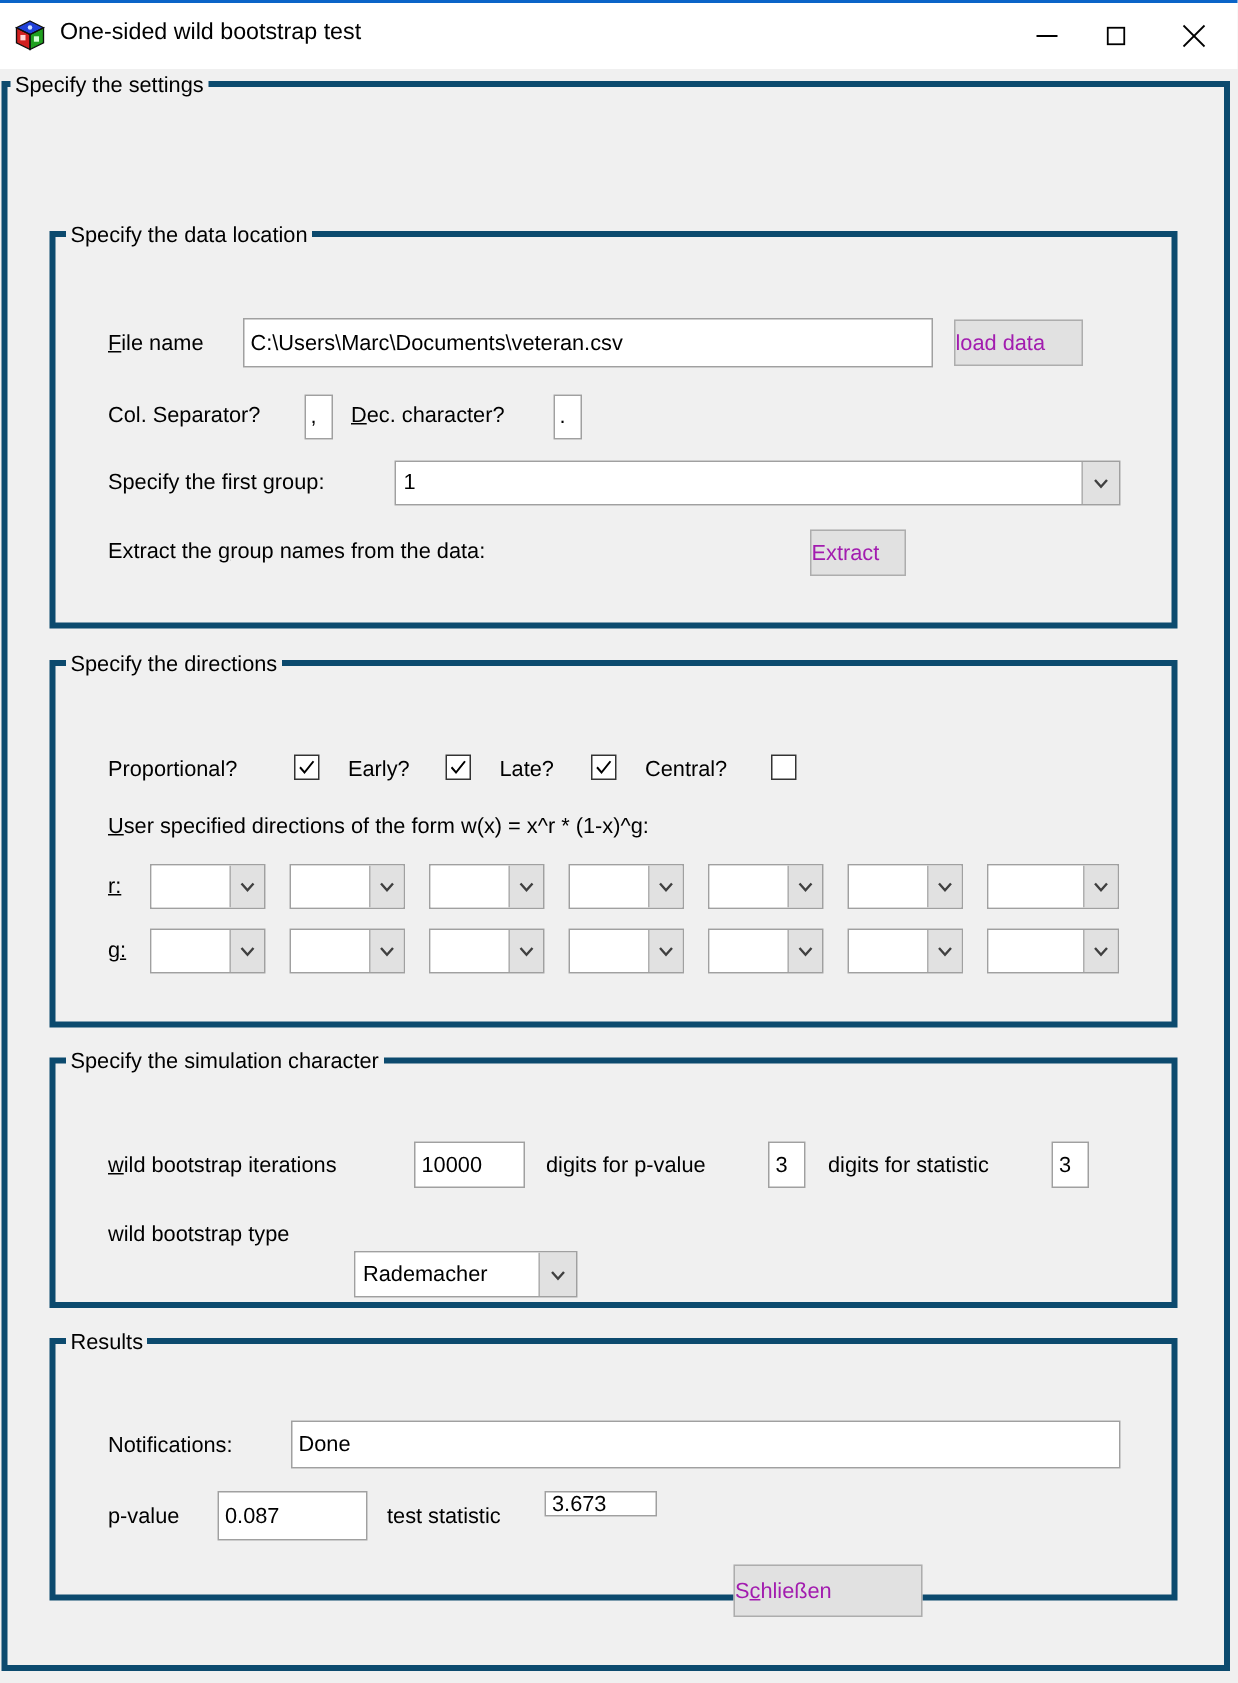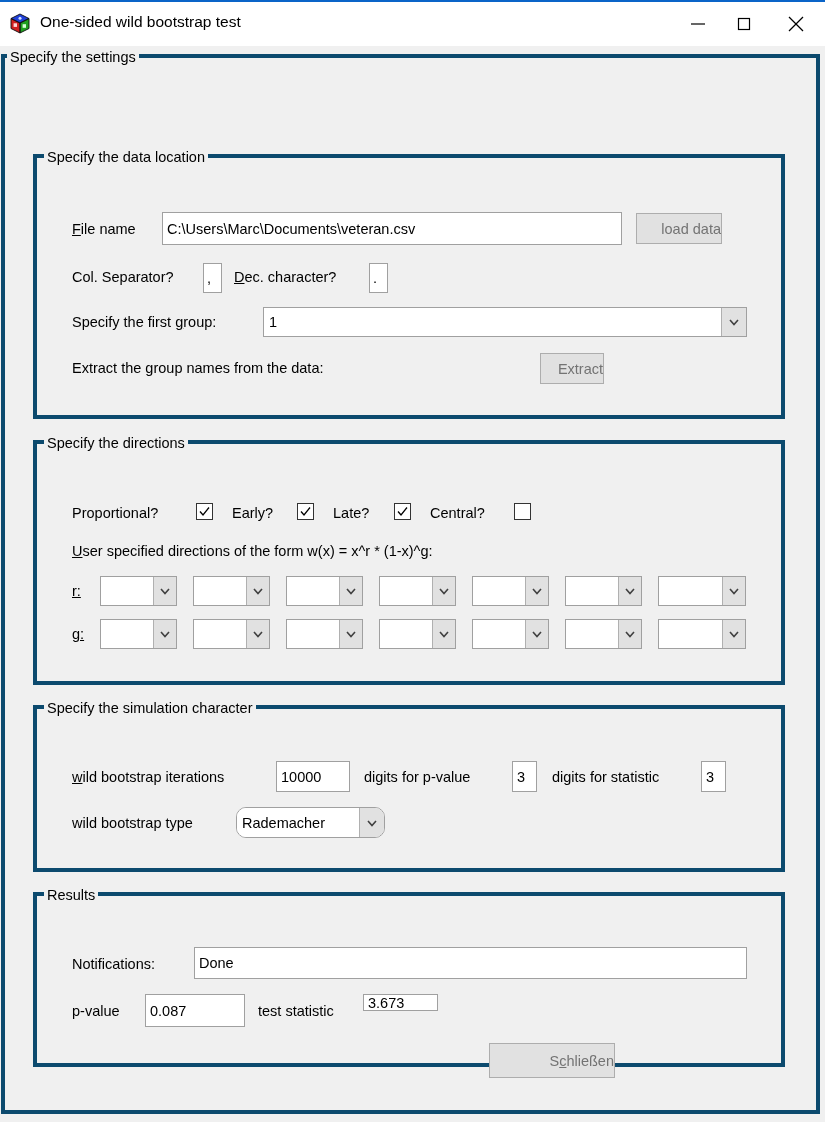--- a/index.html
+++ b/index.html
@@ -125,24 +125,24 @@
     white-space: nowrap;
   }
 
   .btn {
     position: absolute;
     box-sizing: border-box;
     background: #e1e1e1;
     border: 1px solid #adadad;
     font-family: "Liberation Sans", sans-serif;
     font-size: 14.5px;
-    color: #737373;
-    display: flex;
-    align-items: center;
-    justify-content: flex-end;
+    color: #a21caf;
+    display: flex;
+    align-items: center;
+    justify-content: flex-start;
     white-space: nowrap;
   }
 
   
   .btn.focus {
     border: 1px solid #7a7a7a;
   }
   .btn.focus > .focusring {
     position: absolute;
     left: 2px; top: 2px; right: 2px; bottom: 2px;
@@ -436,21 +436,21 @@
   <div class="entry" style="left:512px; top:715px; width:25px; height:31px; padding:0 4px;">
       <span>3</span>
     </div>
 
   <div class="lbl" style="left:552px; top:722px;">digits for statistic</div>
   <div class="entry" style="left:701px; top:715px; width:25px; height:31px; padding:0 4px;">
       <span>3</span>
     </div>
 
   <div class="lbl" style="left:72px; top:768px;">wild bootstrap type</div>
-  <div class="combo" style="left:236px; top:761px; width:149px; height:31px;border-radius:10px;">
+  <div class="combo" style="left:236px; top:788px; width:149px; height:31px;">
     <span class="combo-text">Rademacher</span>
     <span class="combo-arrow">
         <svg width="14" height="14" viewBox="0 0 14 14">
           <polyline points="3,5 7,9.5 11,5" fill="none" stroke="#404040" stroke-width="1.6"></polyline>
         </svg>
       </span>
   </div>
 
   <div class="group" id="grp-results">
     <span class="legend">Results</span>

